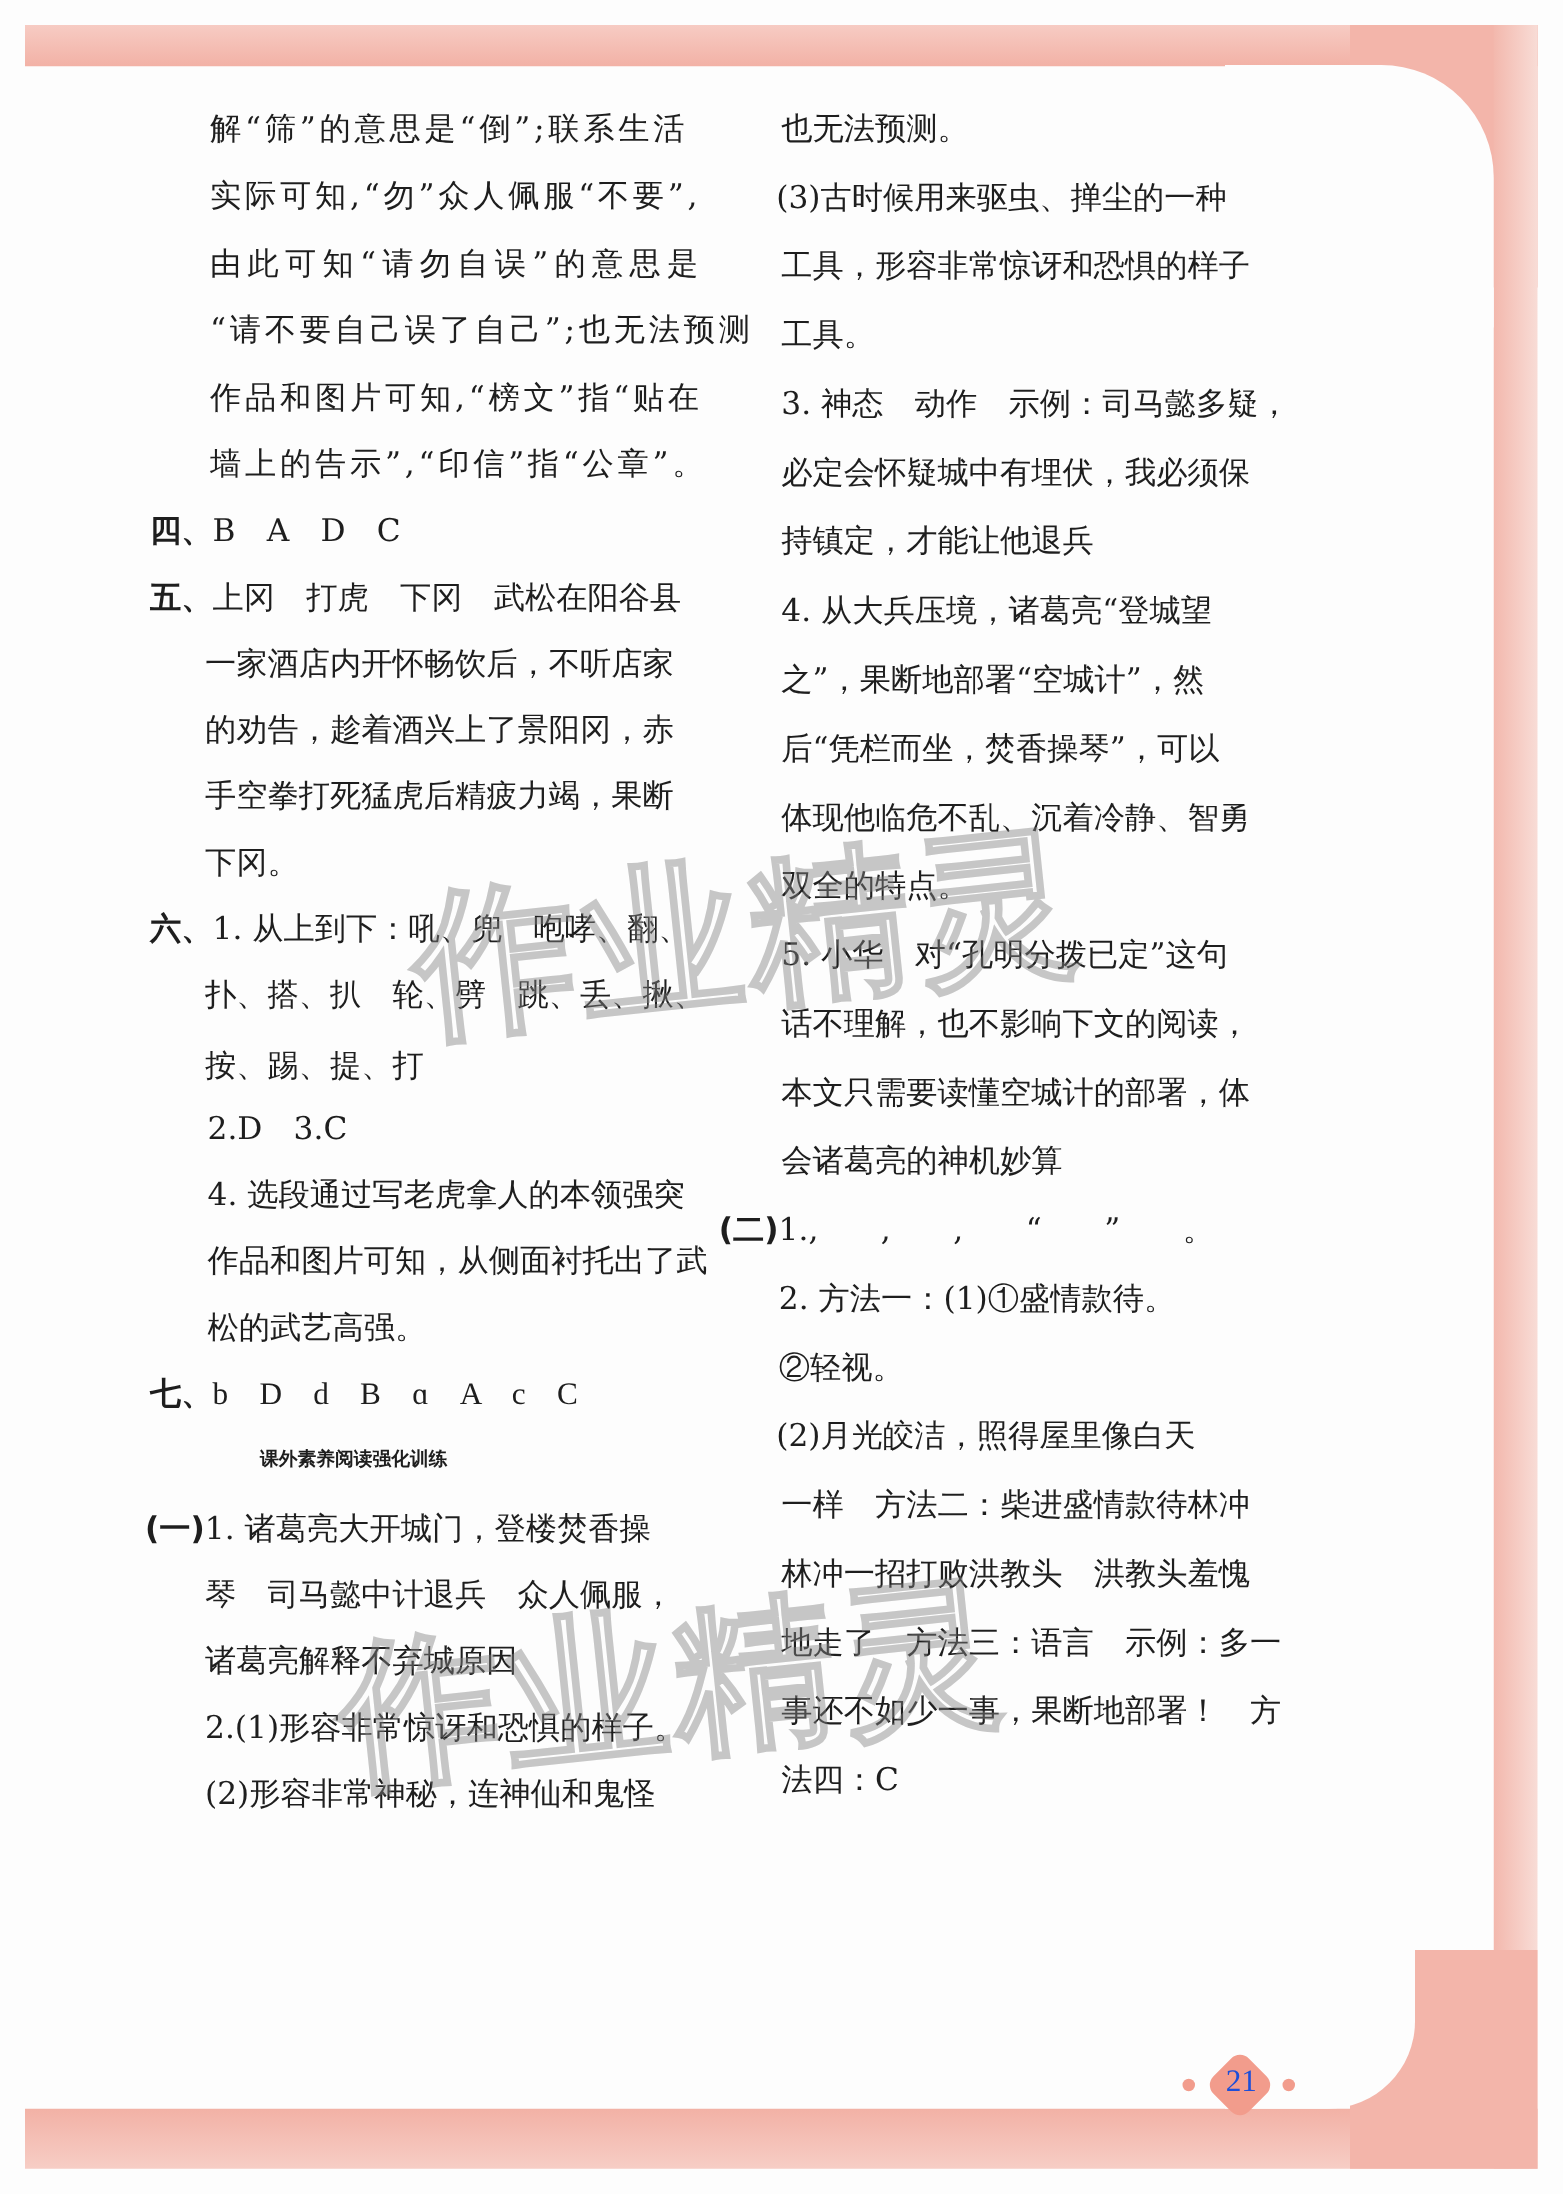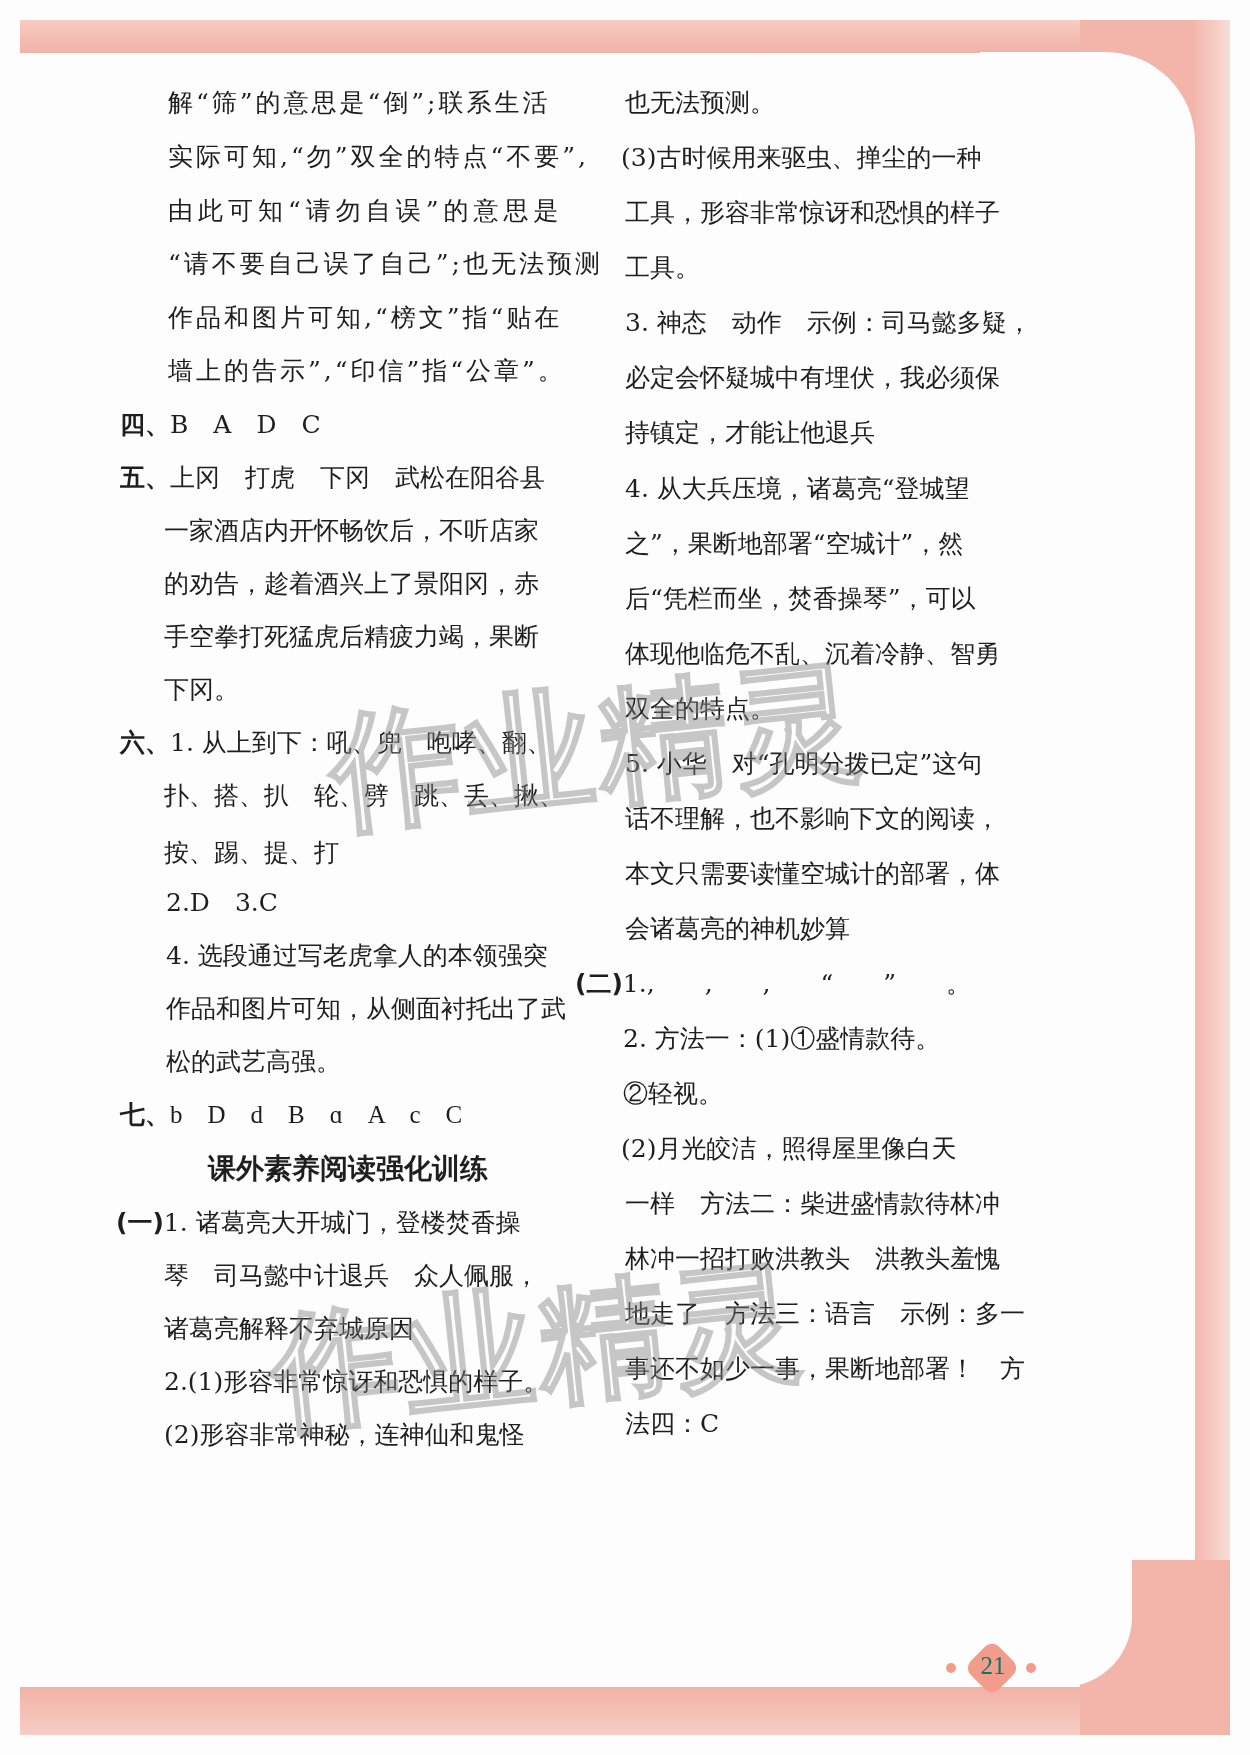--- a/index.html
+++ b/index.html
@@ -42,54 +42,54 @@
   }
   
   .col { position: absolute; }
   .col-left { left: 120px; top: 88px; width: 440px; }
   .col-right { left: 575px; top: 88px; width: 440px; }
   .line {
     position: absolute; font-size: 25px; line-height: 30px; white-space: nowrap;
   }
   .bold { font-weight: bold; font-family: "DejaVu Sans", sans-serif; }
   .section-heading {
-    font-family: Liberation Serif, serif; font-weight: bold; font-size: 28px;
+    font-family: Liberation Mono, monospace; font-weight: bold; font-size: 15px;
   }
   .page-number-wrap {
     position: absolute; left: 950px; top: 1648px; width: 80px; height: 44px;
   }
   .page-badge {
     position: absolute; left: 22px; top: 0; width: 40px; height: 40px;
     background: #f29c8c; transform: rotate(45deg); border-radius: 10px;
   }
   .page-dot { position: absolute; width: 10px; height: 10px; border-radius: 50%; background: #f29c8c; top: 15px; }
   .page-num {
     position: absolute; left: 20px; top: 4px; width: 46px; text-align: center;
-    font-size: 25px; font-family: "Liberation Serif", serif; color: #0f766e;
+    font-size: 25px; font-family: "Liberation Serif", serif; color: #1d4ed8;
   }
   .wm {
     position: absolute; font-family: "DejaVu Sans", sans-serif; font-weight: bold;
     color: transparent; -webkit-text-stroke: 2px rgba(130,130,130,0.45);
     font-size: 130px; letter-spacing: 4px; transform: rotate(-6deg); white-space: nowrap;
   }
 </style>
 </head>
 <body>
 
 <div class="band-top"></div>
 <div class="corner-tr"></div>
 <div class="band-right"></div>
 <div class="corner-tr-cut"></div>
 <div class="band-bottom"></div>
 <div class="corner-br"></div>
 <div class="corner-br-cut"></div>
 
 <div class="col col-left">
   <div class="line" style="left:48px;top:0px;letter-spacing:3px"><span>解“筛”的意思是“倒”;联系生活</span></div>
-  <div class="line" style="left:48px;top:54px;letter-spacing:3px"><span>实际可知,“勿”双全的特点“不要”,</span></div>
+  <div class="line" style="left:48px;top:54px;letter-spacing:3px"><span>实际可知,“勿”众人佩服“不要”,</span></div>
   <div class="line" style="left:48px;top:108px;letter-spacing:5px"><span>由此可知“请勿自误”的意思是</span></div>
   <div class="line" style="left:48px;top:161px;letter-spacing:3px"><span>“请不要自己误了自己”;也无法预测</span></div>
   <div class="line" style="left:48px;top:215px;letter-spacing:3px"><span>作品和图片可知,“榜文”指“贴在</span></div>
   <div class="line" style="left:48px;top:268px;letter-spacing:3px"><span>墙上的告示”,“印信”指“公章”。</span></div>
 
   <div class="line" style="left:0px;top:322px"><span class="bold">四、</span><span>B　A　D　C</span></div>
   <div class="line" style="left:0px;top:375px"><span class="bold">五、</span><span>上冈　打虎　下冈　武松在阳谷县</span></div>
   <div class="line" style="left:44px;top:428px"><span>一家酒店内开怀畅饮后，不听店家</span></div>
   <div class="line" style="left:44px;top:481px"><span>的劝告，趁着酒兴上了景阳冈，赤</span></div>
   <div class="line" style="left:44px;top:534px"><span>手空拳打死猛虎后精疲力竭，果断</span></div>

